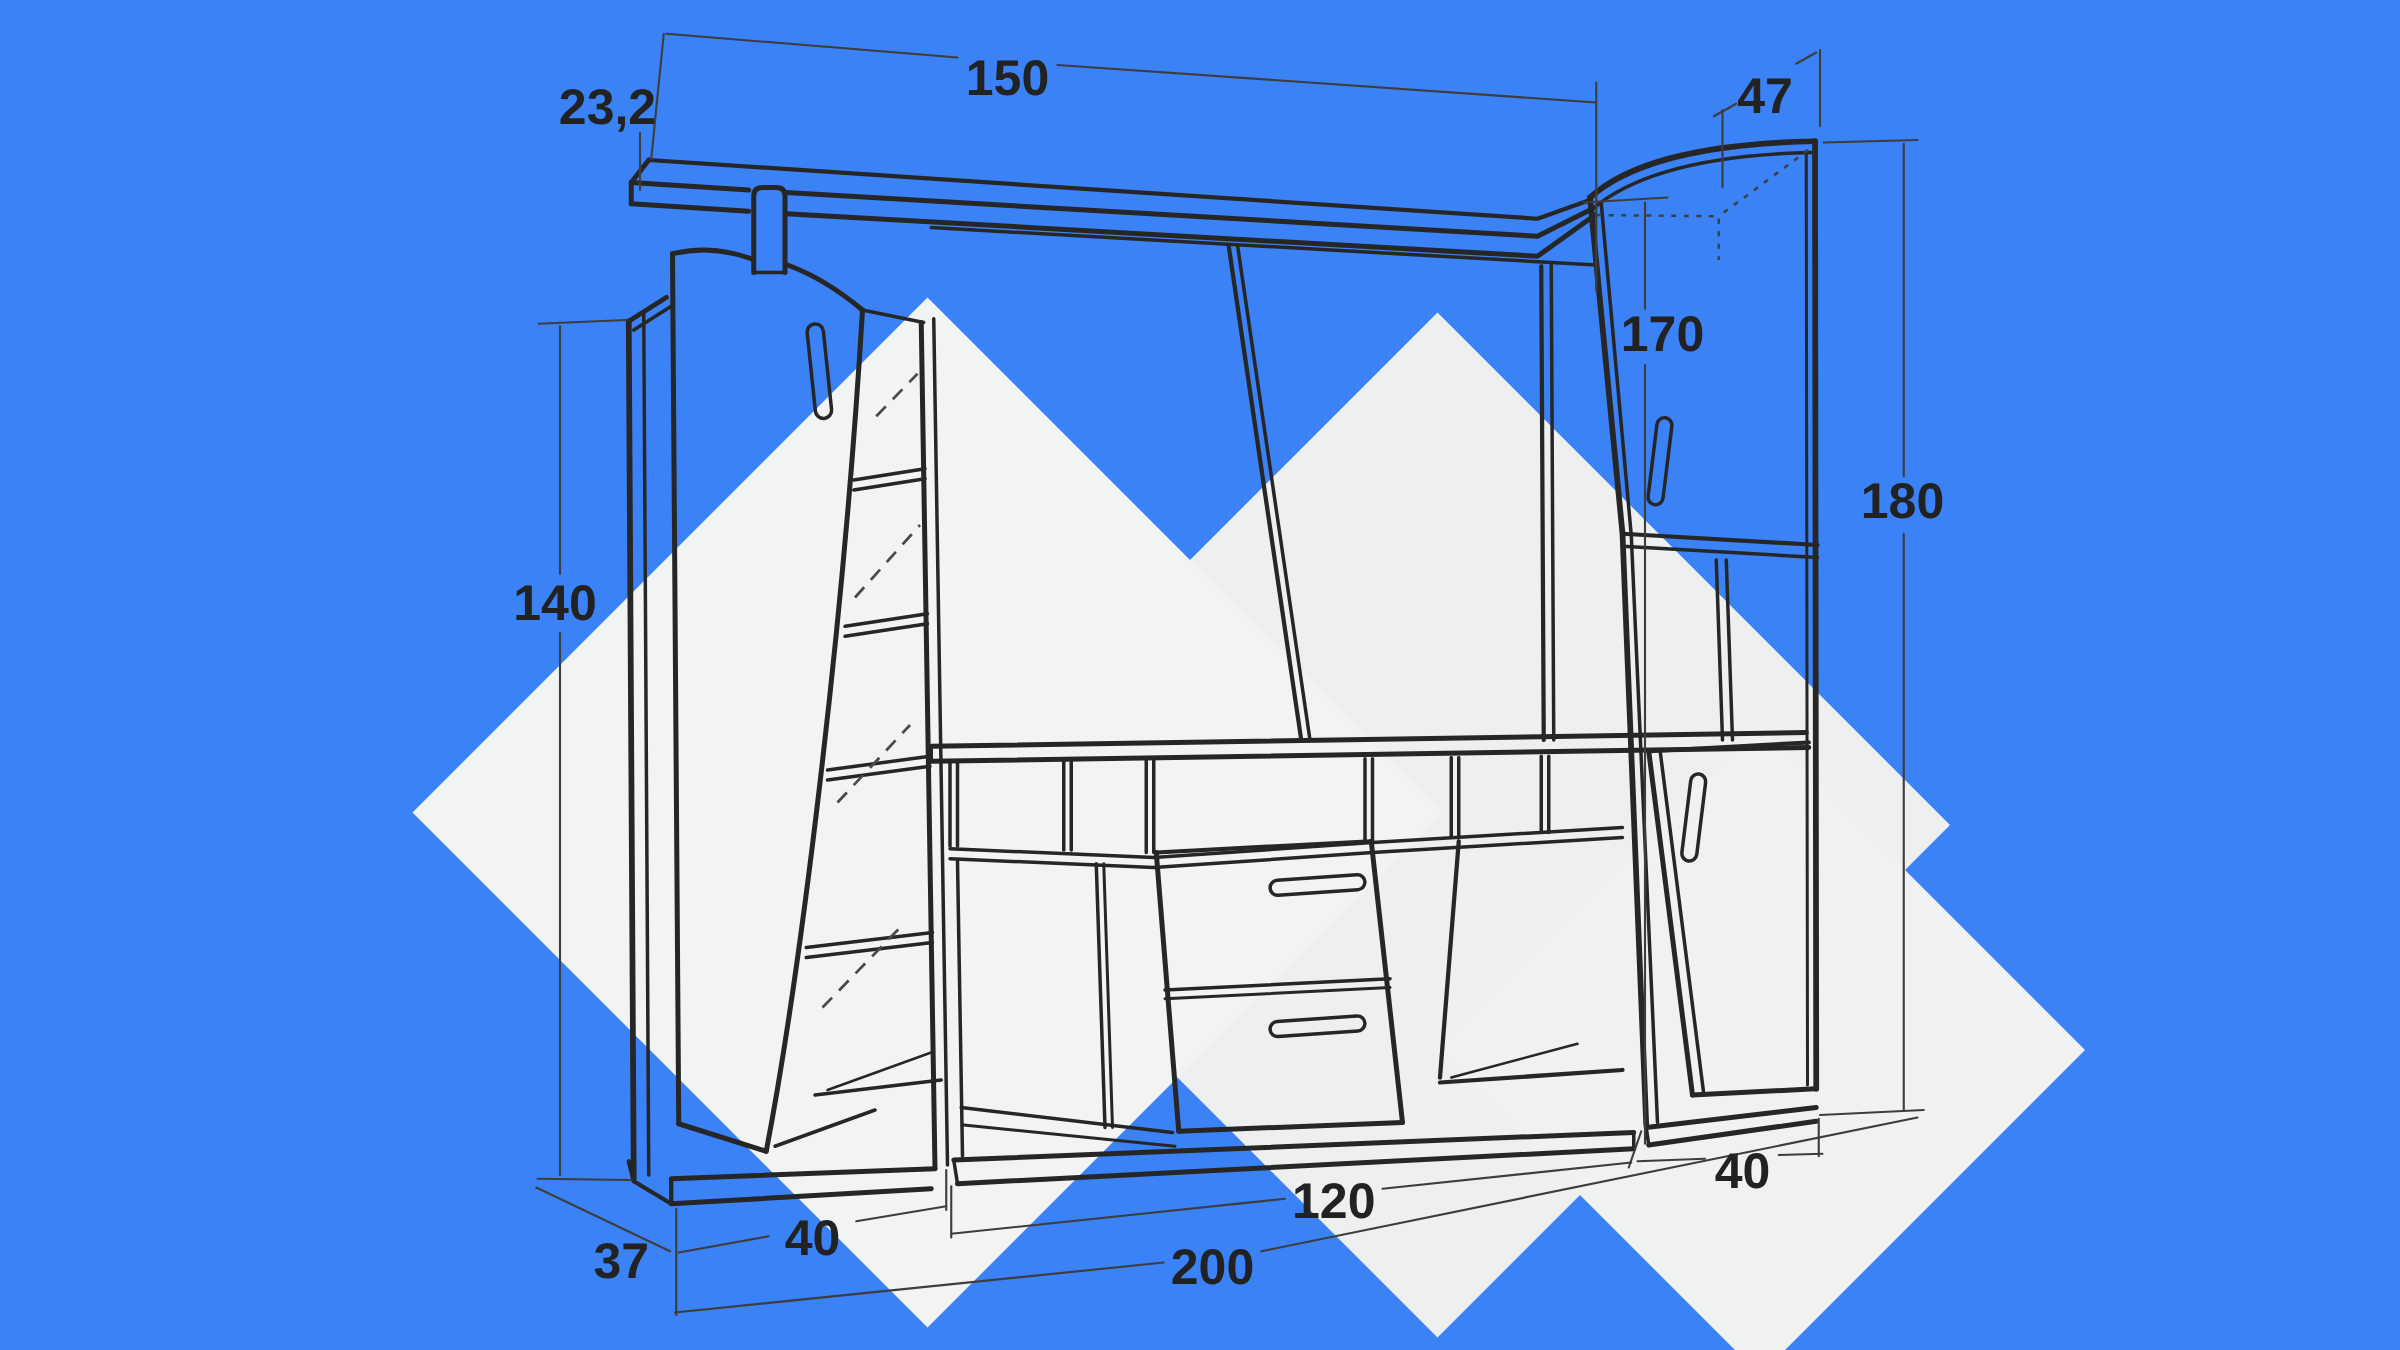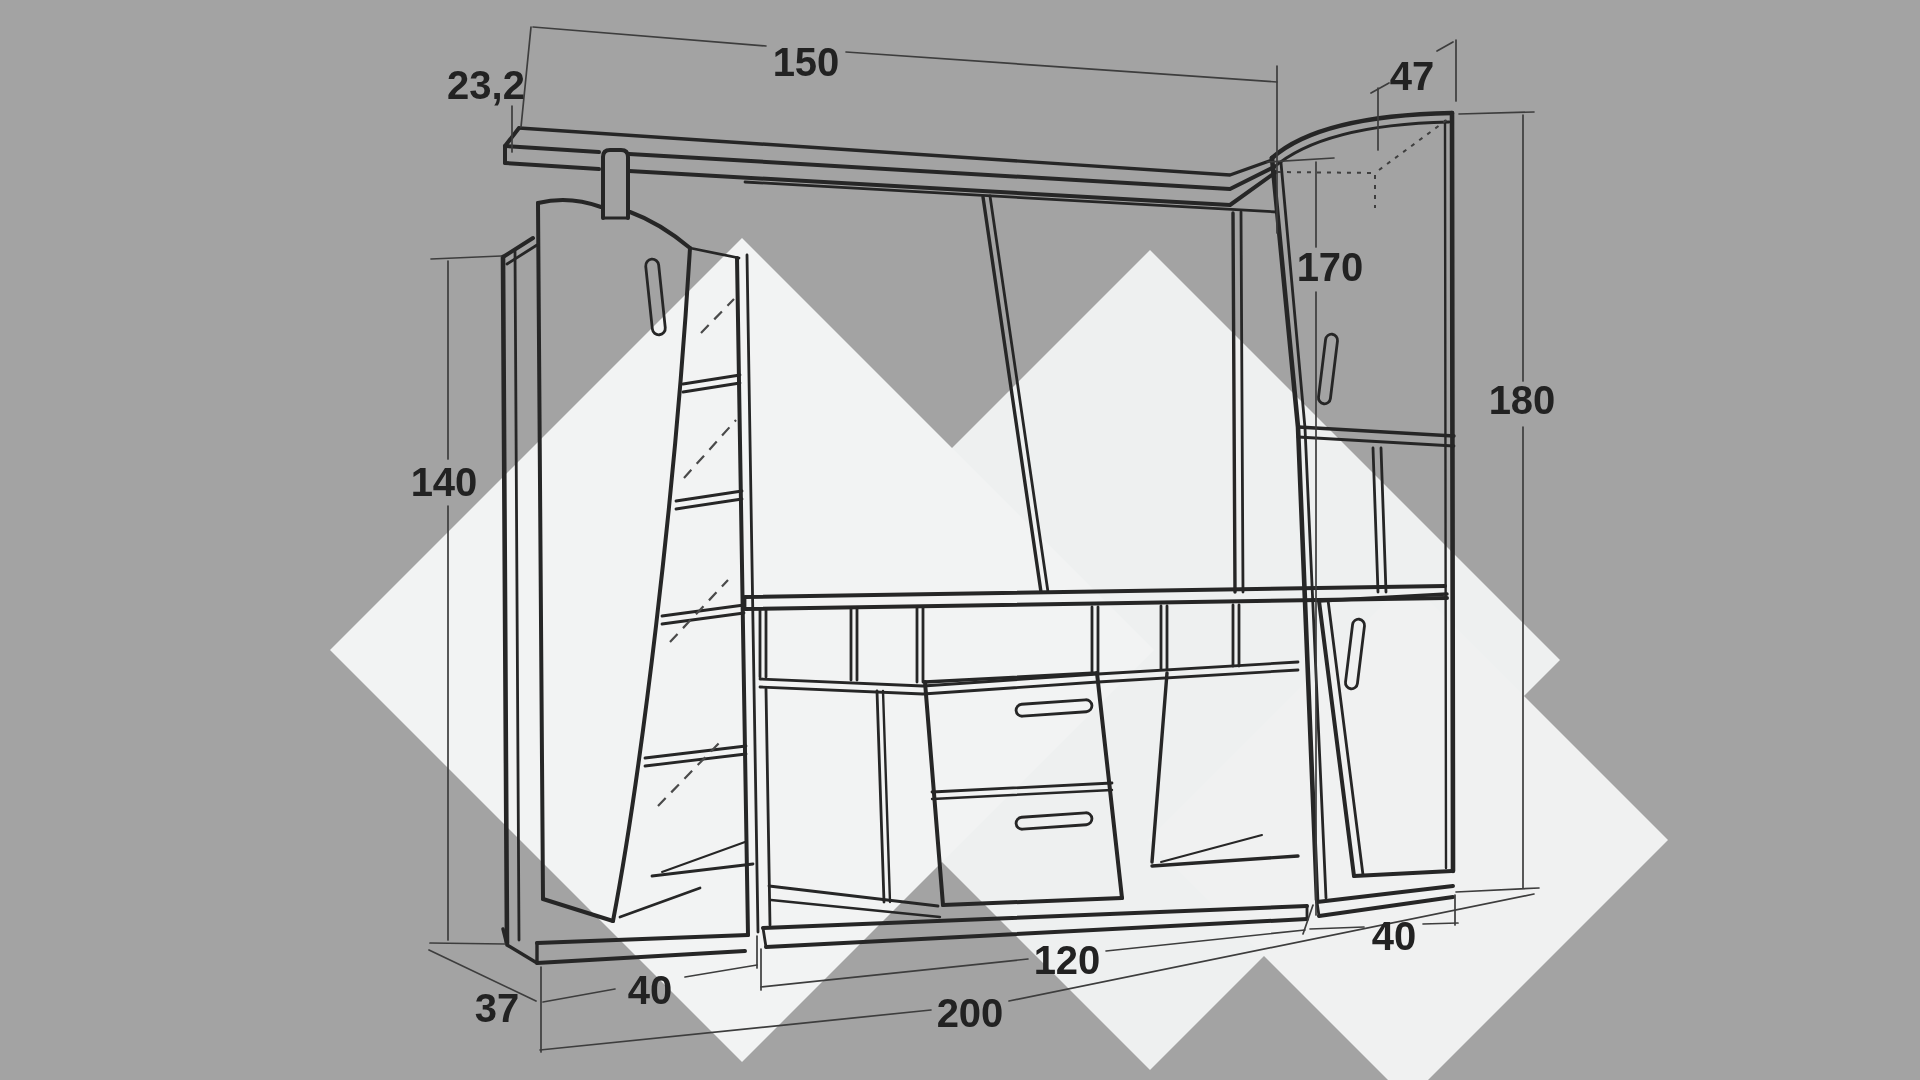--- a/index.html
+++ b/index.html
@@ -1,16 +1,16 @@
 <!DOCTYPE html>
 <html><head>
 <meta charset="utf-8">
 <style>
   html,body{margin:0;padding:0;background:#fff;}
-  .stage{position:relative;width:1920px;height:1080px;background:#a3a3a3;overflow:hidden;}
+  .stage{position:relative;width:1920px;height:1080px;background:#3b82f6;overflow:hidden;}
   svg{position:absolute;left:0;top:0;}
   .k{stroke:#262626;fill:none;stroke-linecap:round;stroke-linejoin:round;}
   .w5{stroke-width:4.6;}
   .w4{stroke-width:4;}
   .w35{stroke-width:3.4;}
   .w3{stroke-width:2.8;}
   .w25{stroke-width:2.4;}
   .w2{stroke-width:2;}
   .dash{stroke:#4a4a4a;stroke-width:2.2;stroke-dasharray:11 8;fill:none;}
   .dot{stroke:#3f3f3f;stroke-width:2;stroke-dasharray:4 6;fill:none;}

